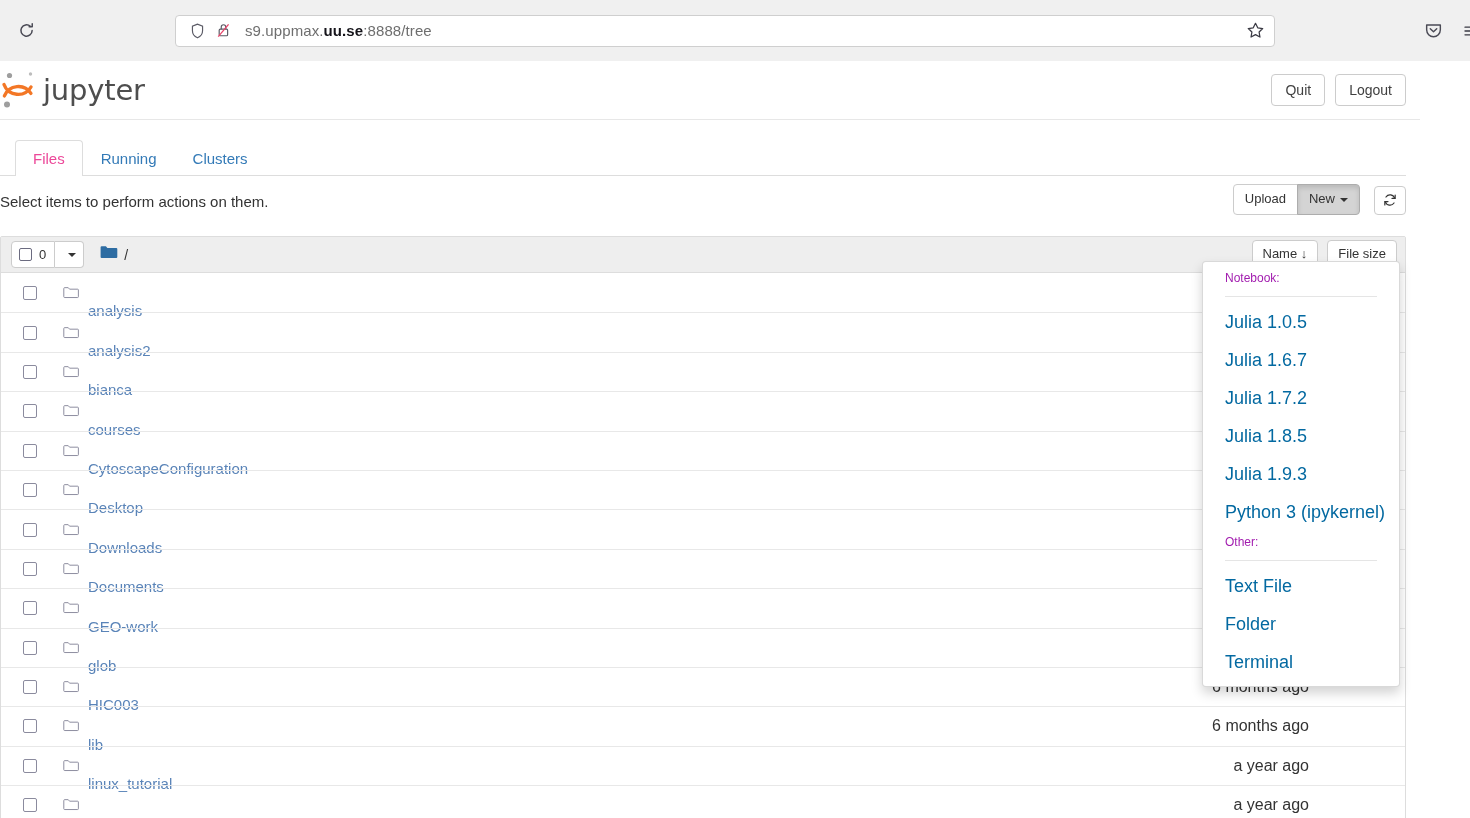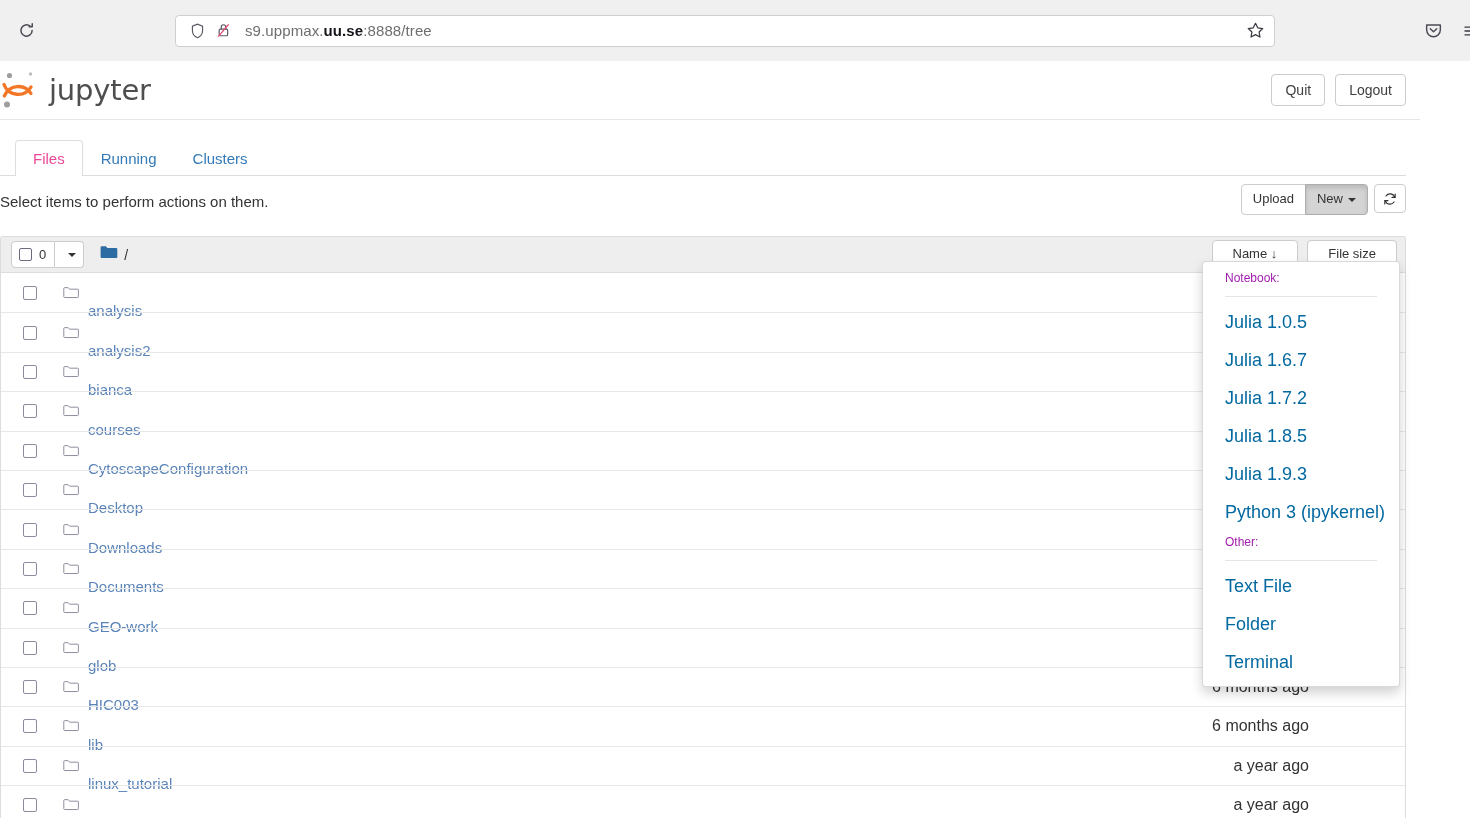--- a/index.html
+++ b/index.html
@@ -81,21 +81,21 @@
   }
 
   .jp-header {
     height: 59px;
     border-bottom: 1px solid #e7e7e7;
     display: flex;
     align-items: center;
     padding: 0 14px;
     position: relative;
   }
-  .logo-wrap { display: flex; align-items: center; gap: 7px; }
+  .logo-wrap { display: flex; align-items: center; gap: 1px; }
   .logo-mark { width: 42px; height: 42px; position: relative; display:block; }
   .logo-word {
     font-size: 29px;
     color: #4e4e4e;
     font-weight: 400;
     letter-spacing: -0.2px;
     font-family: "DejaVu Sans", sans-serif;
   }
   .header-right {
     position: absolute;
@@ -155,22 +155,22 @@
   .toolbar-note {
     font-size: 15px;
     color: #333;
     line-height: 1.3;
   }
   .toolbar-actions {
     position: absolute;
     right: 14px;
     top: 8px;
     display: flex;
-    align-items: flex-start;
-    gap: 0;
+    align-items: flex-end;
+    gap: 8px;
   }
   .btn-sm {
     font-size: 13px;
     padding: 6px 11px;
     border: 1px solid #ccc;
     border-radius: 4px;
     background: #fff;
     color: #333;
     line-height: 1.3;
     cursor: pointer;
@@ -251,21 +251,21 @@
   .crumb-text { font-size: 14px; color: #333; }
   .head-right {
     position: absolute;
     right: 8px;
     display: flex;
     align-items: center;
     gap: 0;
   }
   .sortbtn {
     font-size: 13px;
-    padding: 5px 20px;
+    padding: 5px 10px;
     border: 1px solid #ccc;
     background: #fff;
     color: #333;
     line-height: 1.3;
     cursor: pointer;
     border-radius: 4px;
     white-space: nowrap;
   }
   .sortbtn + .sortbtn { margin-left: 9px; }
 

